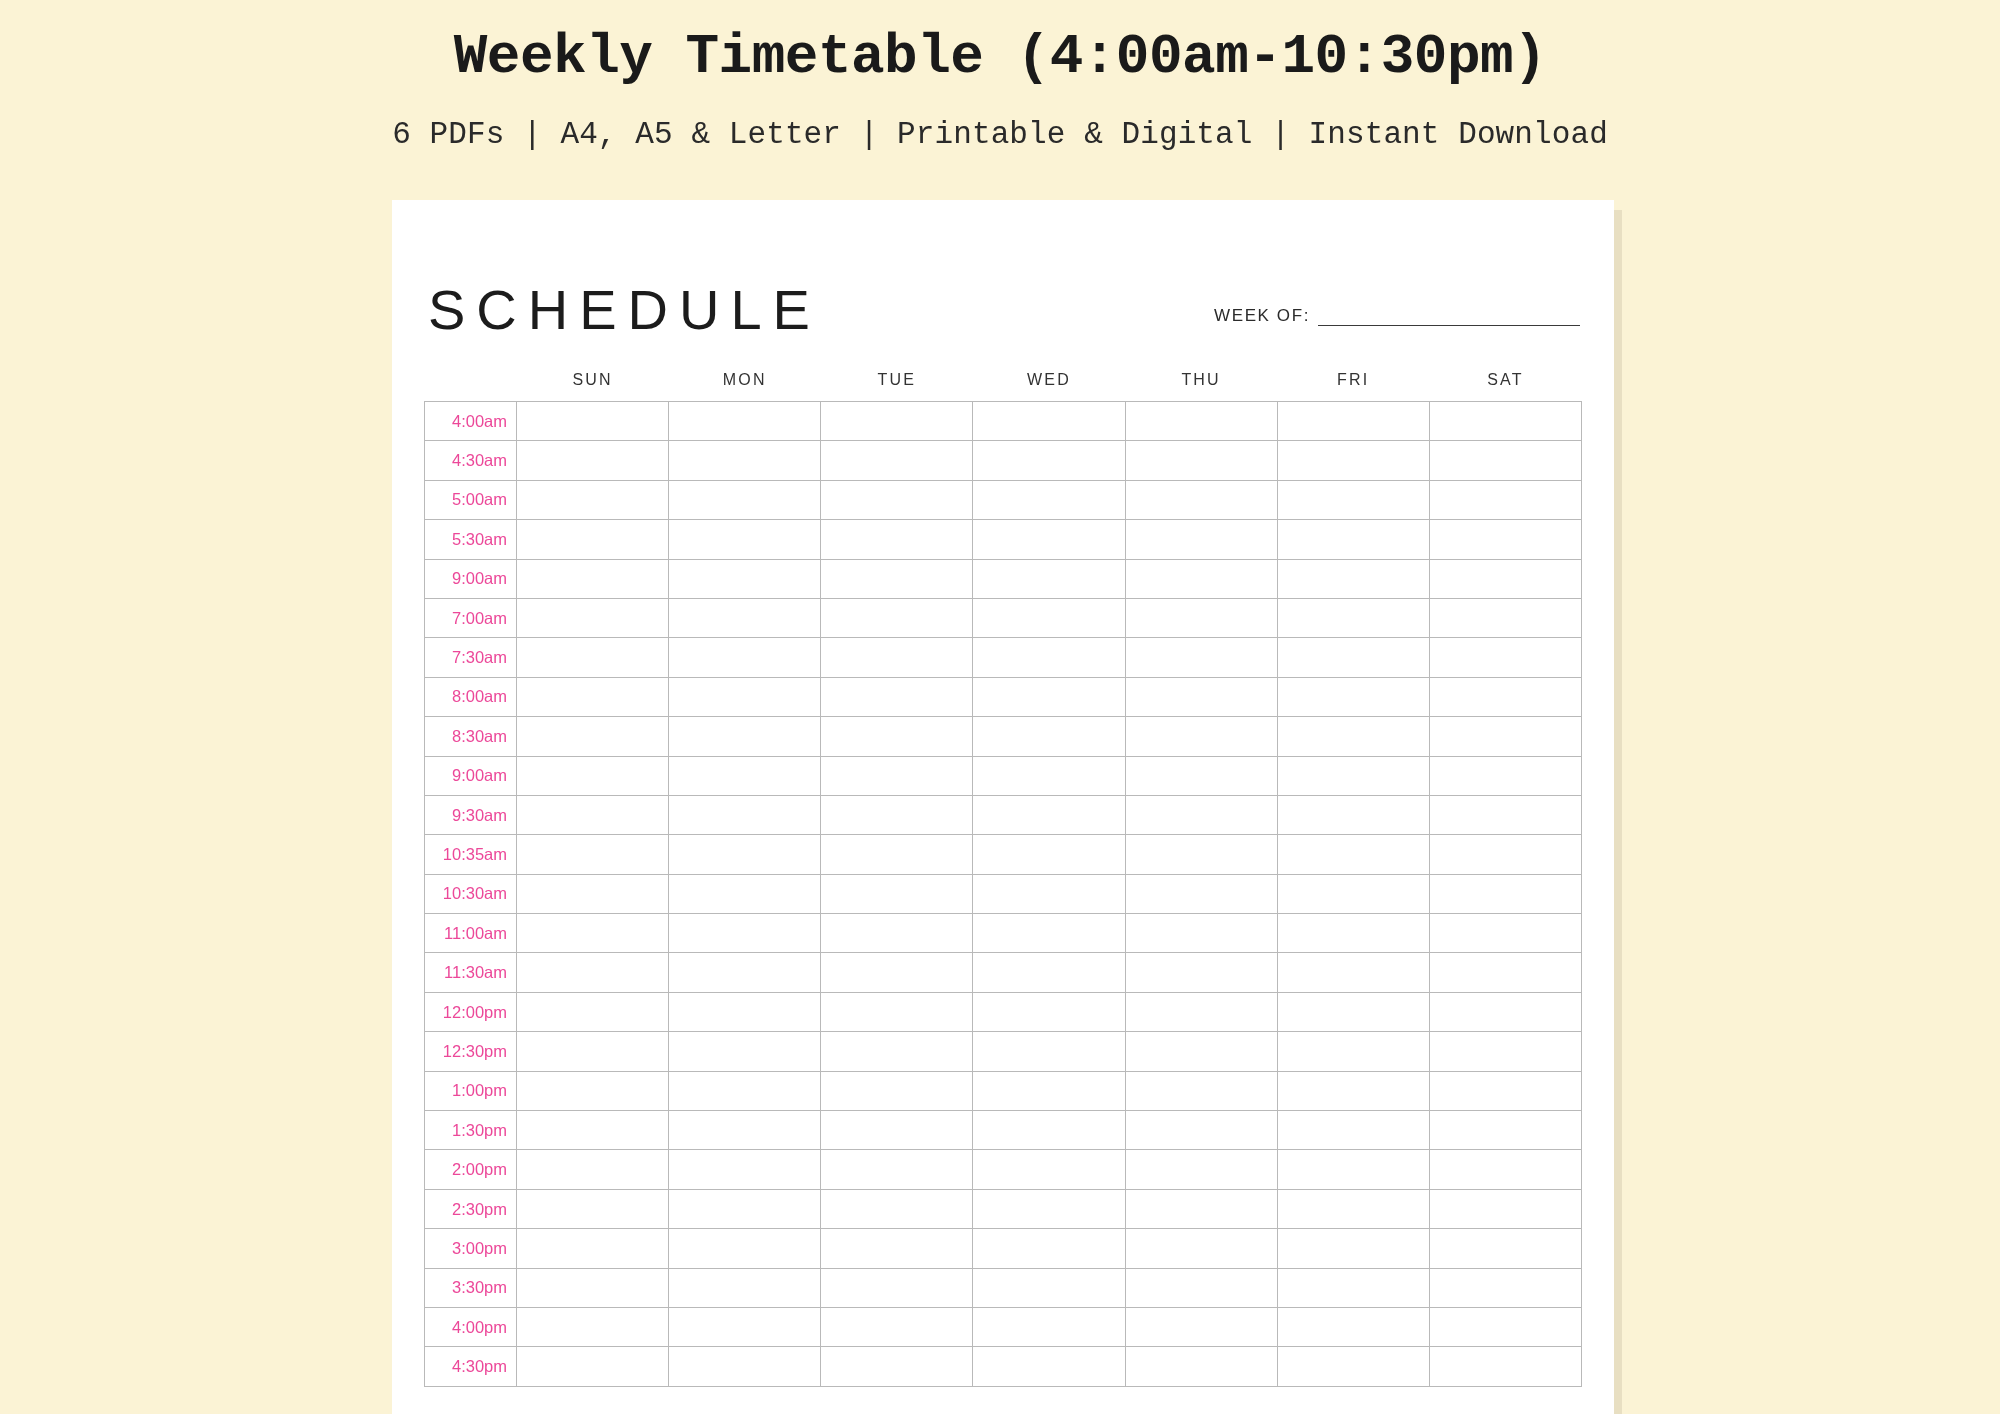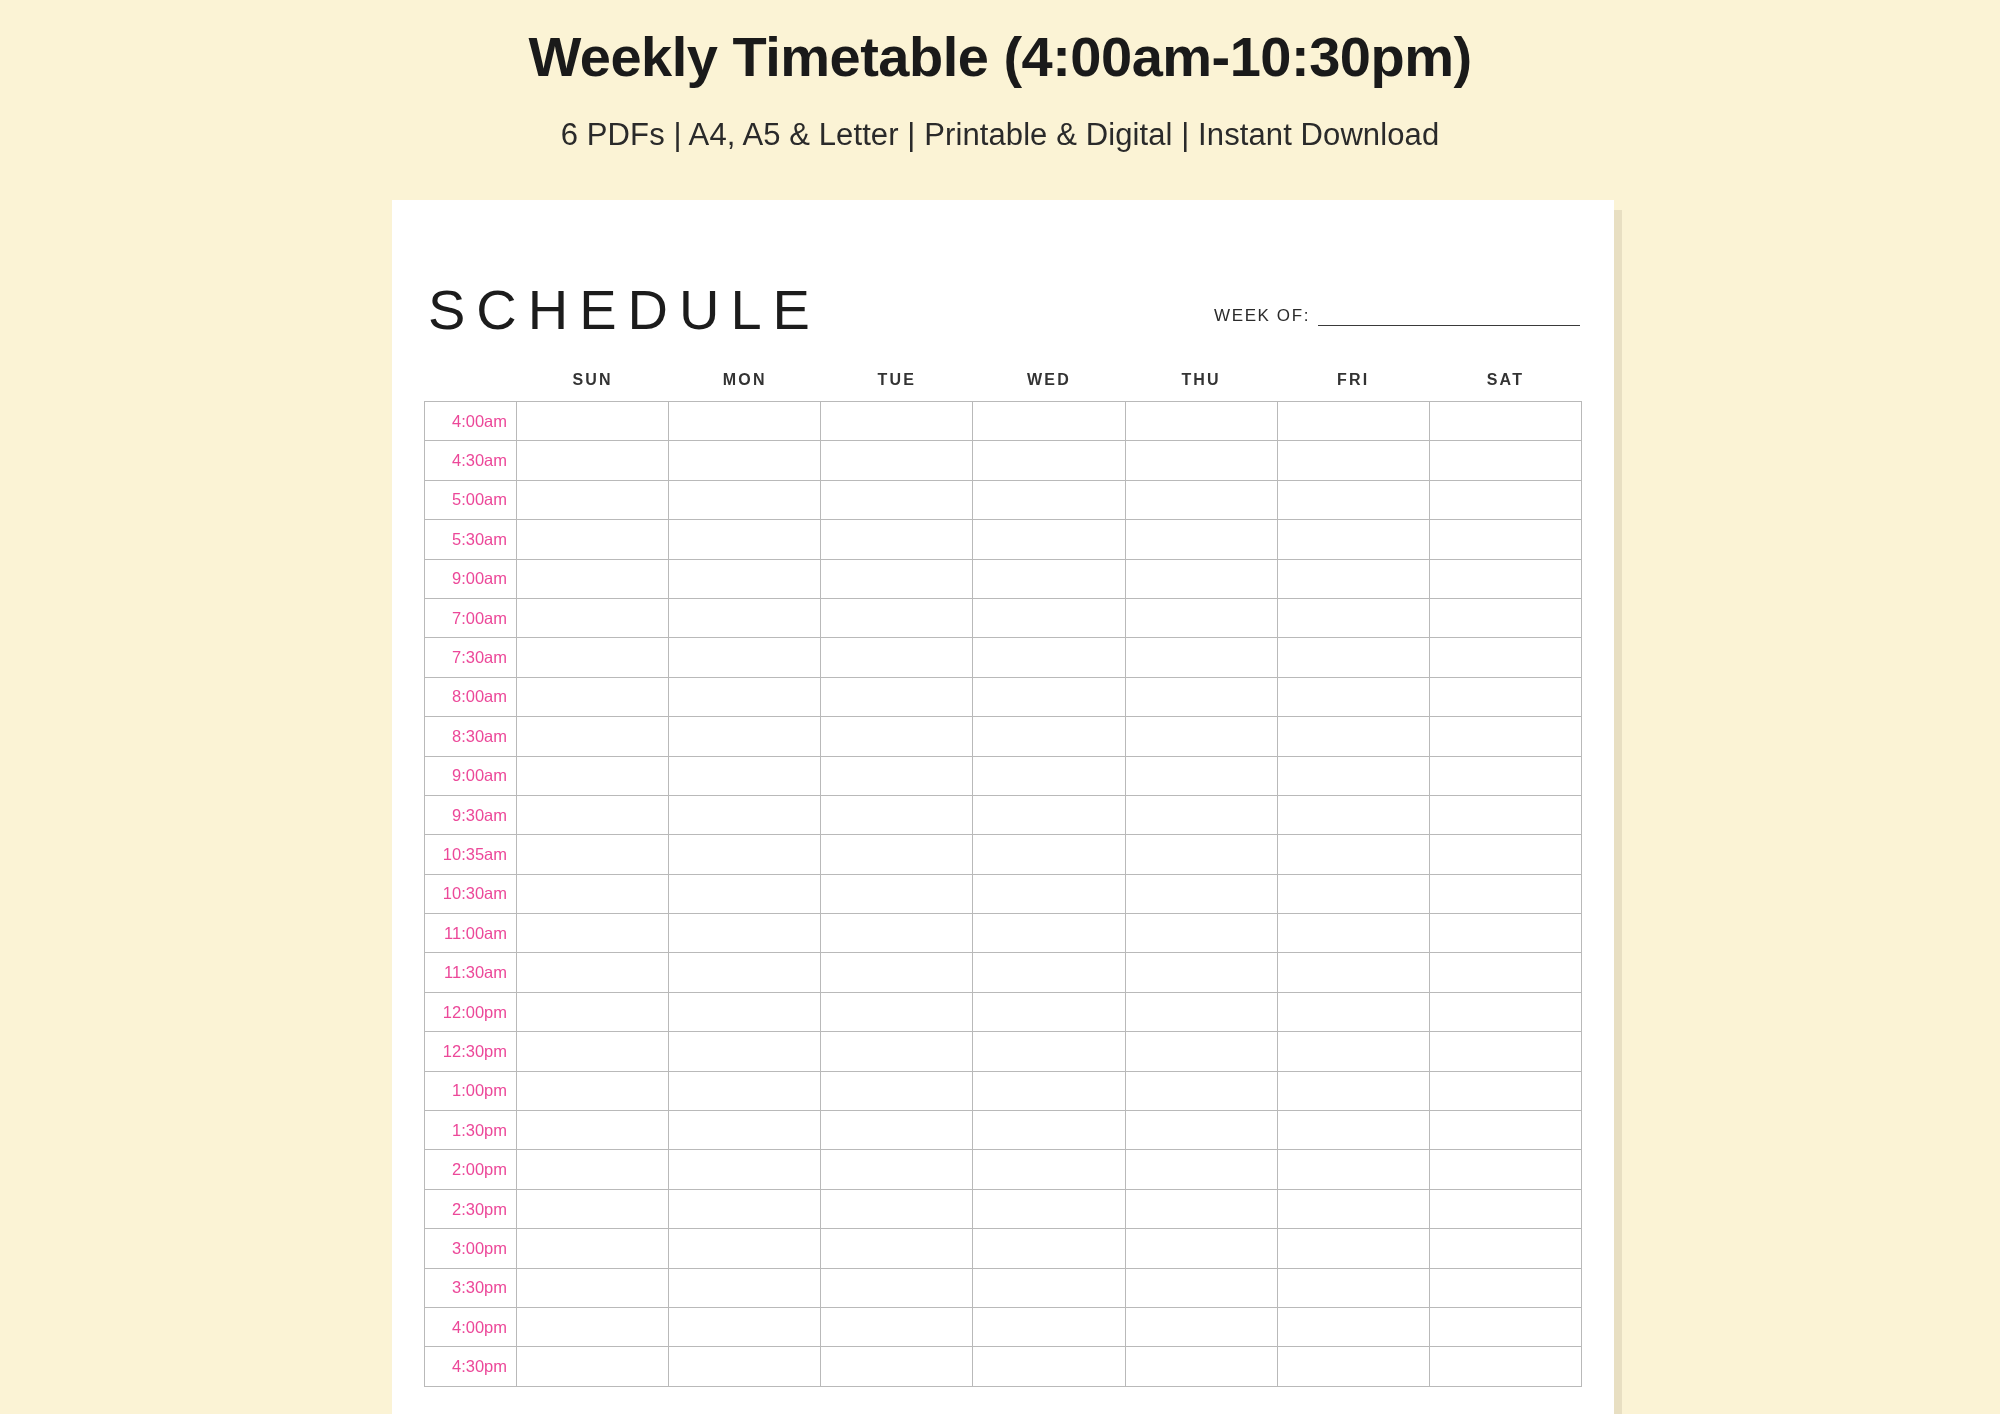--- a/index.html
+++ b/index.html
@@ -12,20 +12,21 @@
   }
   body {
     background: #fbf3d5;
     font-family: "Liberation Sans", sans-serif;
     position: relative;
   }
   .header-block {
     width: 100%;
     text-align: center;
     padding-top: 26px;
+    font-family: Liberation Mono, monospace;
   }
   .promo-title {
     font-size: 56px;
     font-weight: bold;
     color: #1a1a1a;
     letter-spacing: -0.5px;
     line-height: 1.12;
     margin: 0;
   }
   .promo-subtitle {
@@ -95,21 +96,21 @@
     height: 17px;
   }
   table.grid {
     width: 1158px;
     border-collapse: collapse;
     margin-top: 28px;
     table-layout: fixed;
   }
   table.grid th.dayhead {
     font-size: 16px;
-    font-weight: bold;
+    font-weight: normal;
     letter-spacing: 2.2px;
     color: #333;
     padding-bottom: 12px;
     text-align: center;
     border: none;
   }
   table.grid th.timehead {
     width: 92px;
     border: none;
   }

